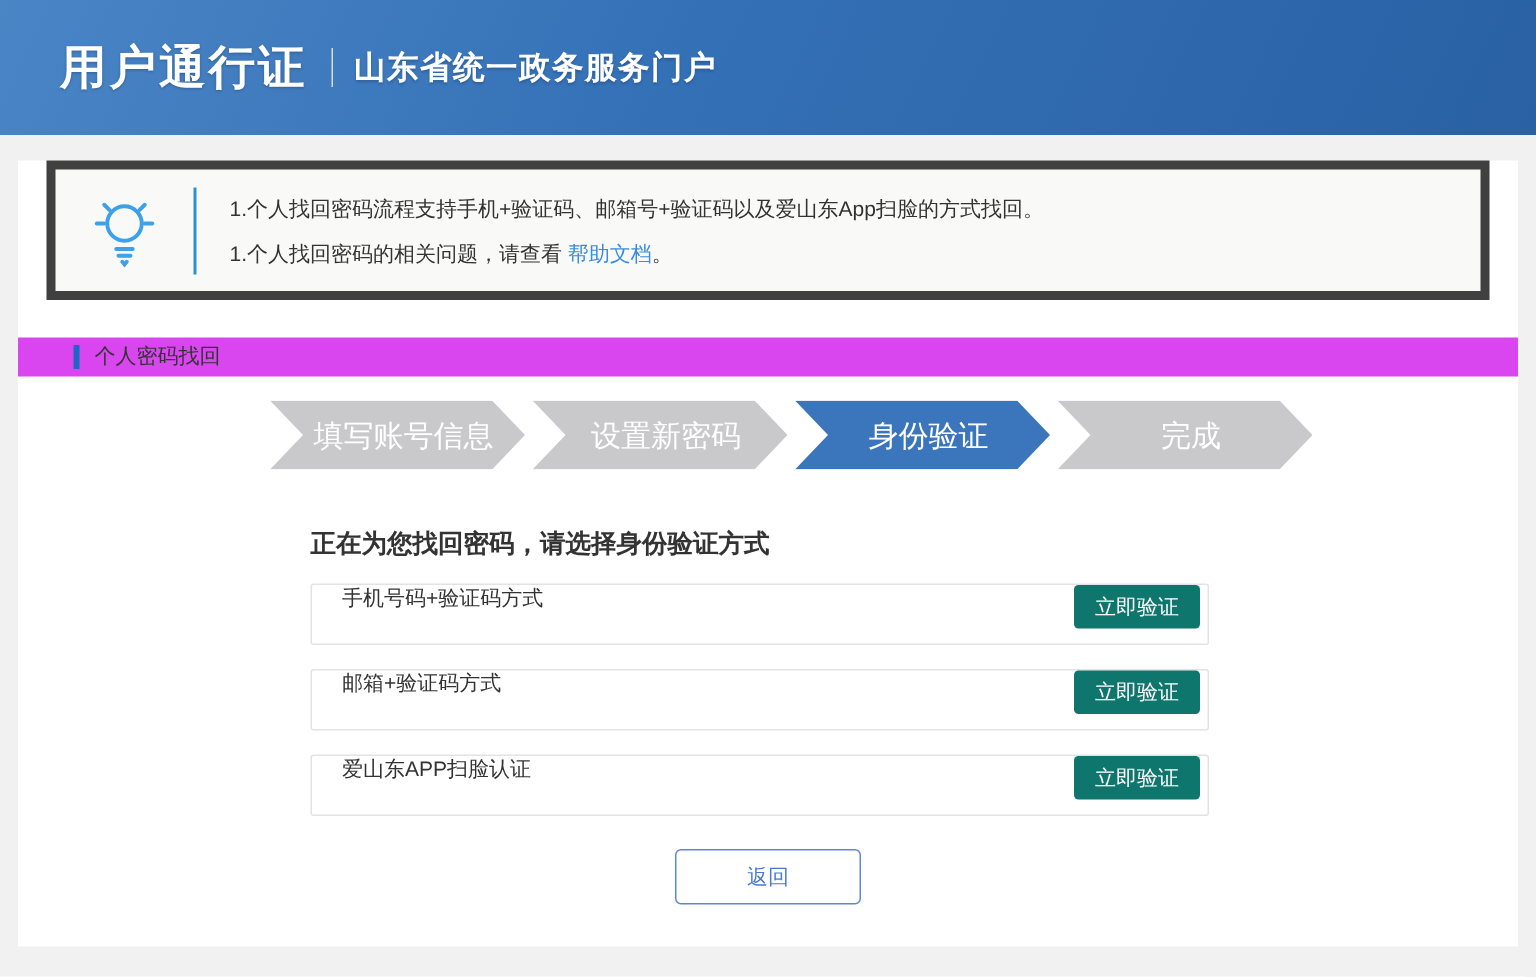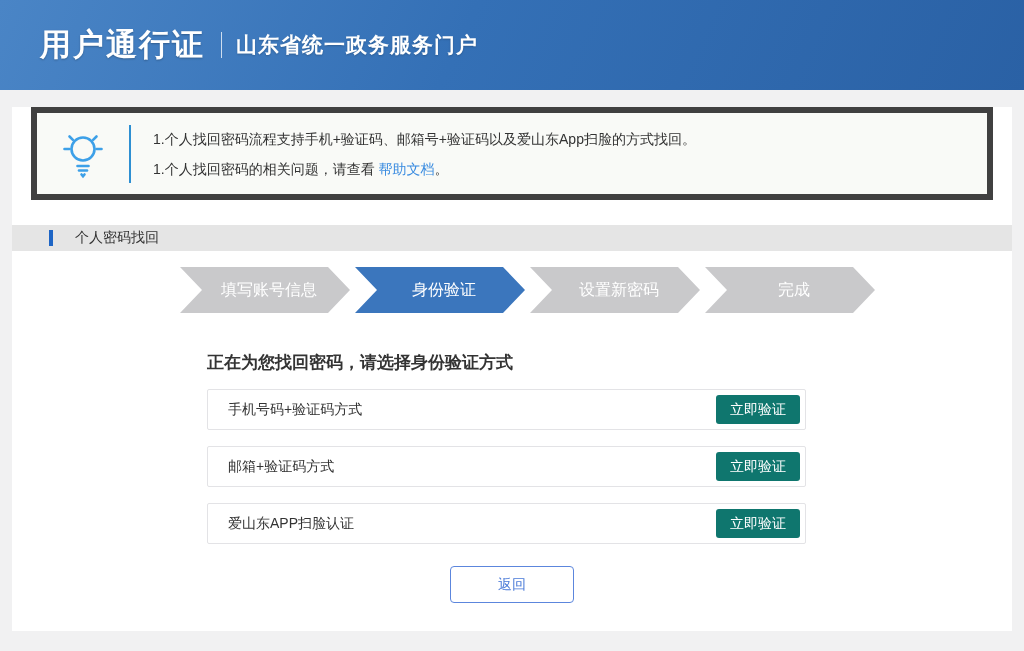--- a/index.html
+++ b/index.html
@@ -56,55 +56,54 @@
     margin-left:22px;
     font-size:14px; color:#333;
     line-height:30px;
   }
   .link { color:#3a8be0; cursor:pointer; }
 
   
   .section-bar {
     margin-top:25px;
     height:26px;
-    background:#e5e5e5;
+    background:#d946ef;
     display:flex; align-items:center;
     padding-left:37px;
-    gap:12px;
   }
   .section-accent {
     width:4px; height:16px; background:#1e65c5; margin-right:10px;
   }
   .section-title { font-size:14px; color:#333; }
 
   
   .stepper {
     margin-top:16px; margin-left:168px;
     display:flex; height:46px;
   }
   .step {
     width:170px; height:46px; margin-right:5px;
     display:flex; align-items:center; justify-content:center;
-    color:#fff; font-size:16px;
+    color:#fff; font-size:20px;
     background:#c9c9cb;
     clip-path:polygon(0 0, calc(100% - 22px) 0, 100% 50%, calc(100% - 22px) 100%, 0 100%, 22px 50%);
     padding-left:8px;
   }
   .step.active { background:#3b76bd; }
 
   
   .prompt {
     margin-top:40px; margin-left:195px;
     font-size:17px; color:#333; line-height:20px;font-weight:bold;
   }
   .options { margin-top:16px; margin-left:195px; width:599px; }
   .option-row {
     height:41px; margin-bottom:16px;
     border:1px solid #e3e3e6; border-radius:2px;
-    display:flex; align-items:center;
+    display:flex; align-items:flex-start;
     padding:0 5px 0 20px;
     background:#fff;
   }
   .option-label { flex:1; font-size:14px; color:#333; }
   .verify-btn {
     width:84px; height:29px;
     background:#0f766e; color:#fff;
     border:none; border-radius:3px;
     font-size:14px; cursor:pointer;
     font-family:inherit;
@@ -149,22 +148,22 @@
     </div>
   </div>
 
   <div class="section-bar">
     <div class="section-accent"></div>
     <div class="section-title">个人密码找回</div>
   </div>
 
   <div class="stepper">
     <div class="step">填写账号信息</div>
+    <div class="step">设置新密码</div>
     <div class="step active">身份验证</div>
-    <div class="step">设置新密码</div>
     <div class="step">完成</div>
   </div>
 
   <div class="prompt">正在为您找回密码，请选择身份验证方式</div>
 
   <div class="options">
     <div class="option-row">
       <div class="option-label">手机号码+验证码方式</div>
       <button class="verify-btn">立即验证</button>
     </div>

